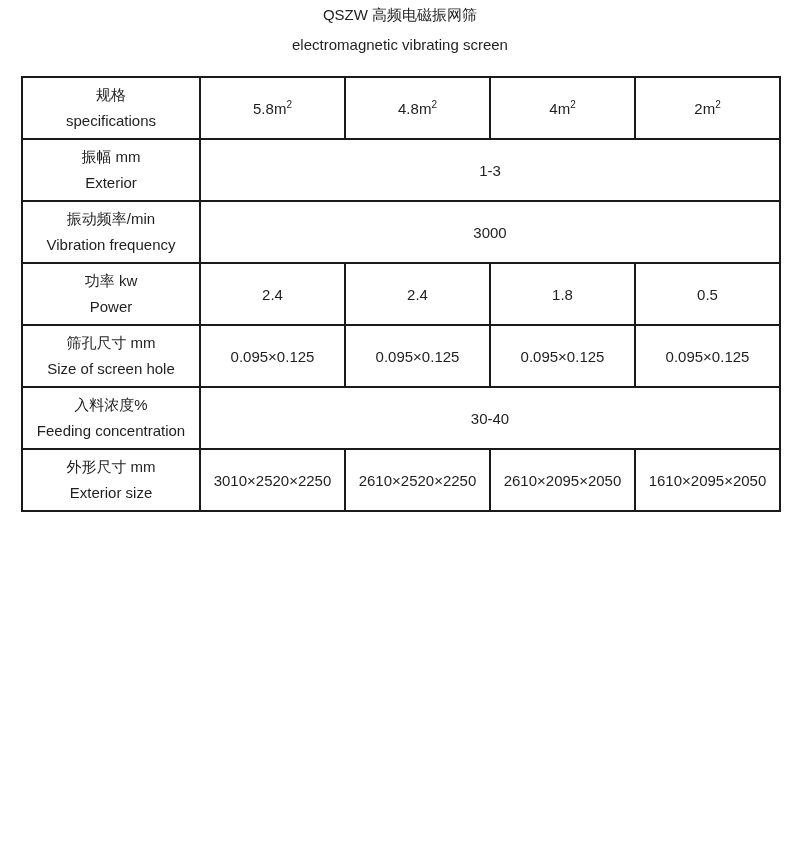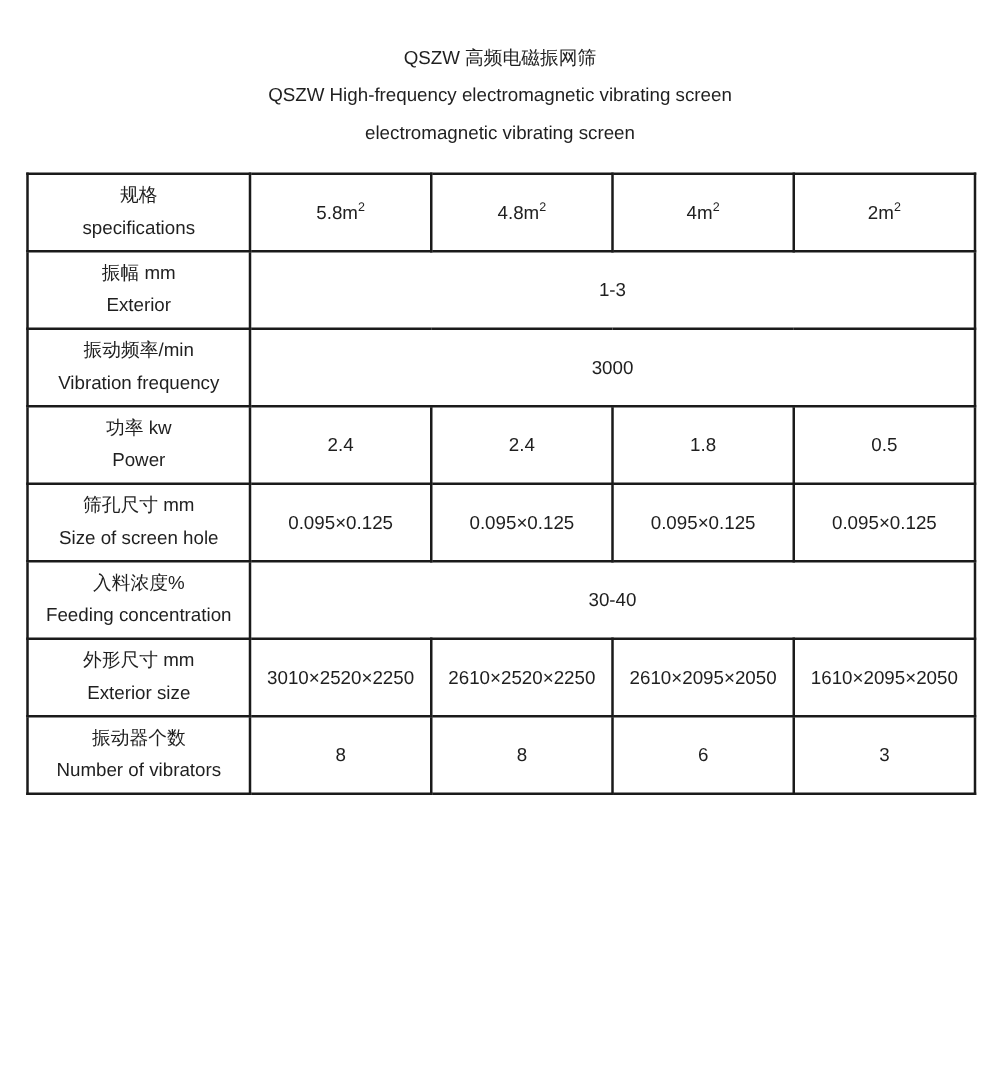--- a/index.html
+++ b/index.html
@@ -8,21 +8,20 @@
     background: #ffffff;
   }
   body {
     width: 800px;
     height: 864px;
     font-family: "Liberation Sans", "DejaVu Sans", sans-serif;
     color: #1f1f1f;
     overflow: hidden;
   }
   .header {
-    padding-top: 32px;
     text-align: center;
     font-size: 15px;
   }
   .header .t {
     line-height: 30px;
     white-space: nowrap;
   }
   table.spec {
     border-collapse: collapse;
     table-layout: fixed;
@@ -48,21 +47,20 @@
     font-size: 10px;
     line-height: 0;
     vertical-align: super;
   }
 </style>
 </head>
 <body>
 
 <div class="header">
   <div class="t">QSZW 高频电磁振网筛</div>
-  <div class="t">QSZW High-frequency electromagnetic vibrating screen</div>
   <div class="t">electromagnetic vibrating screen</div>
 </div>
 
 <table class="spec">
   <colgroup>
     <col style="width:178px">
     <col style="width:145px">
     <col style="width:145px">
     <col style="width:145px">
     <col style="width:145px">
@@ -133,25 +131,15 @@
       <td class="label">
         <div class="zh">外形尺寸 mm</div>
         <div class="en">Exterior size</div>
       </td>
       <td>3010×2520×2250</td>
       <td>2610×2520×2250</td>
       <td>2610×2095×2050</td>
       <td>1610×2095×2050</td>
     </tr>
 
-    <tr>
-      <td class="label">
-        <div class="zh">振动器个数</div>
-        <div class="en">Number of vibrators</div>
-      </td>
-      <td>8</td>
-      <td>8</td>
-      <td>6</td>
-      <td>3</td>
-    </tr>
 
   </tbody>
 </table>
 
 </body></html>

